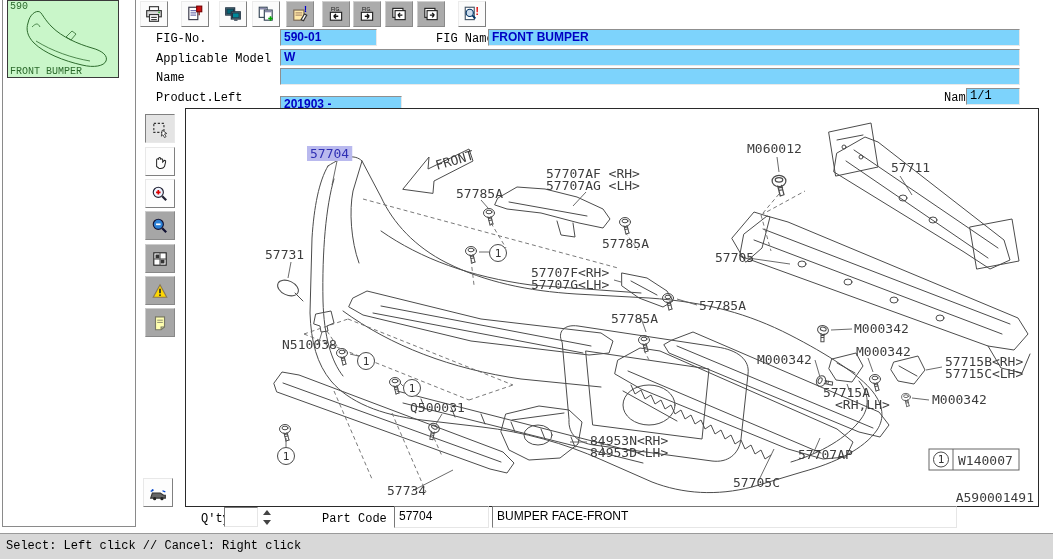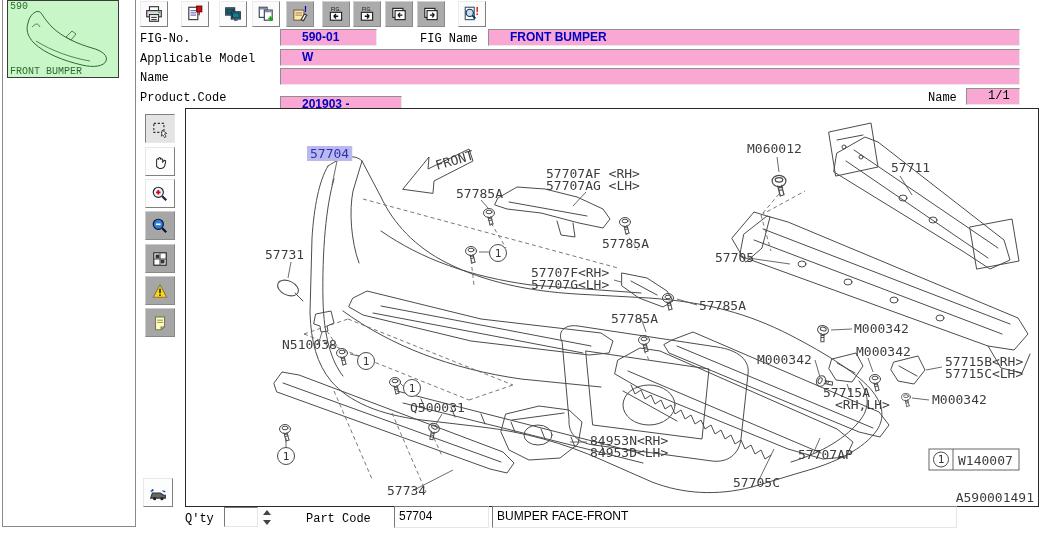--- a/index.html
+++ b/index.html
@@ -11,24 +11,24 @@
   #thumb{position:absolute;left:4px;top:0;width:110px;height:76px;background:#c9f6c9;
          border:1px solid #3a3a3a;}
   #thumb .figno{position:absolute;left:2px;top:0;font:10px "Liberation Mono",monospace;color:#2d6b2d;}
   #thumb .cap{position:absolute;left:2px;bottom:0;font:10px "Liberation Mono",monospace;color:#2d6b2d;white-space:nowrap;}
   
   .tbtn{position:absolute;top:1px;width:28px;height:26px;background:#fbfbfb;
         border:1px solid;border-color:#ececec #7f7f7f #7f7f7f #ececec;box-sizing:border-box;}
   .tbtn.off{background:#ababab;border-color:#cfcfcf #8a8a8a #8a8a8a #cfcfcf;}
   .tbtn svg{position:absolute;left:4px;top:3px;}
   
-  .flabel{position:absolute;font:12px "Liberation Mono","DejaVu Sans Mono",monospace;color:#000;white-space:pre;}
-  .ffield{position:absolute;height:17px;background:#f9a8d4;border:1px solid;
+  .flabel{position:absolute;font:12px "Liberation Mono","DejaVu Sans Mono",monospace;color:#000;white-space:pre;margin-left:16px;}
+  .ffield{position:absolute;height:17px;background:#7dd3fc;border:1px solid;
           border-color:#8f8f8f #e9e9e9 #e9e9e9 #8f8f8f;box-sizing:border-box;
-          font:bold 12px "Liberation Sans",sans-serif;color:#0000c4;line-height:15px;padding:0 21px;white-space:pre;}
+          font:bold 12px "Liberation Sans",sans-serif;color:#0000c4;line-height:15px;padding:0 3px;white-space:pre;}
   .ffield.right{text-align:left;color:#000;font-weight:normal;
                 font-family:"Liberation Mono",monospace;}
   
   .sbtn{position:absolute;left:145px;width:30px;height:29px;box-sizing:border-box;
         border:1px solid;border-color:#e8e8e8 #808080 #808080 #e8e8e8;background:#fdfdfd;}
   .sbtn.light{background:#e4e4e4;border-color:#808080 #e8e8e8 #e8e8e8 #808080;}
   .sbtn.dark{background:#a6a6a6;border-color:#cccccc #888 #888 #cccccc;}
   .sbtn svg{position:absolute;left:5px;top:5px;}
   
   #diagram-canvas{position:absolute;left:185px;top:108px;width:852px;height:397px;
@@ -158,21 +158,21 @@
   <div class="ffield" style="left:280px;top:29px;width:97px">590-01</div>
   <span class="flabel" style="left:420px;top:32px">FIG Name</span>
   <div class="ffield" style="left:488px;top:29px;width:532px">FRONT BUMPER</div>
 
   <span class="flabel" style="left:140px;top:52px">Applicable Model</span>
   <div class="ffield" style="left:280px;top:49px;width:740px">W</div>
 
   <span class="flabel" style="left:140px;top:71px">Name</span>
   <div class="ffield" style="left:280px;top:68px;width:740px"></div>
 
-  <span class="flabel" style="left:140px;top:91px">Product.Code</span>
+  <span class="flabel" style="left:140px;top:91px">Product.Left</span>
   <div class="ffield" style="left:280px;top:96px;width:122px">201903 -</div>
   <span class="flabel" style="left:928px;top:91px">Name</span>
   <div class="ffield right" style="left:966px;top:88px;width:54px">1/1</div>
 
   <div id="tool-sidebar">
       <div class="sbtn light" style="top: 114px;">
         <svg width="18" height="18" viewBox="0 0 16 16">
           <rect x="2.5" y="3" width="9" height="8" fill="none" stroke="#333" stroke-dasharray="2 1.5"></rect>
           <path d="M10,9 l4,3 l-2,.4 l1.4,2.4 l-1.4,.8 l-1.4,-2.5 l-1.4,1.3 Z" fill="#fff" stroke="#222" stroke-width=".7"></path>
         </svg>
@@ -406,13 +406,14 @@
   </div>
 
   <span class="flabel" style="left:185px;top:512px">Q'ty</span>
   <div class="inp" style="left:224px;top:507px;width:34px;height:20px"></div>
   <span class="spin-up" style="left:263px;top:510px"></span>
   <span class="spin-dn" style="left:263px;top:520px"></span>
   <span class="flabel" style="left:306px;top:512px">Part Code</span>
   <div class="inp" style="left:394px;top:506px;width:95px;height:22px">57704</div>
   <div class="inp" style="left:492px;top:506px;width:465px;height:22px">BUMPER FACE-FRONT</div>
 
+  <div id="status-bar">Select: Left click // Cancel: Right click</div>
 </div>
 
 </body></html>

